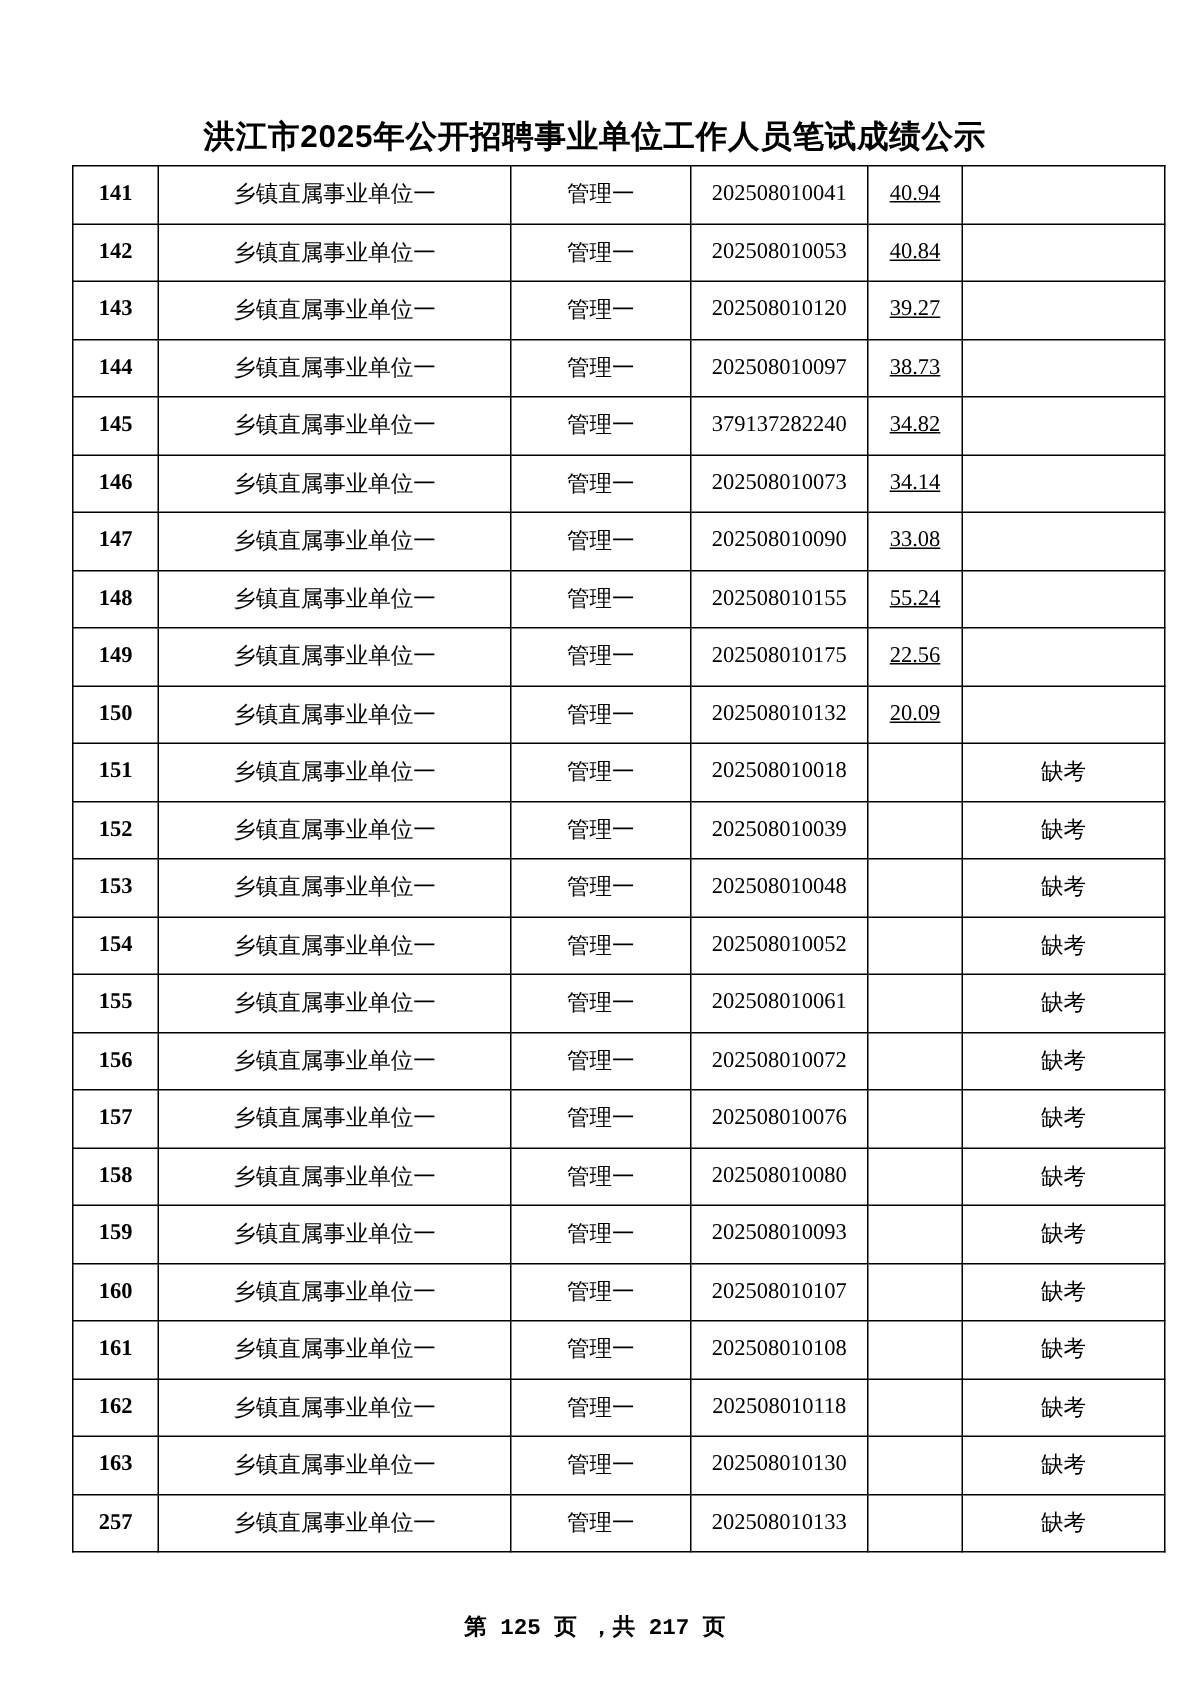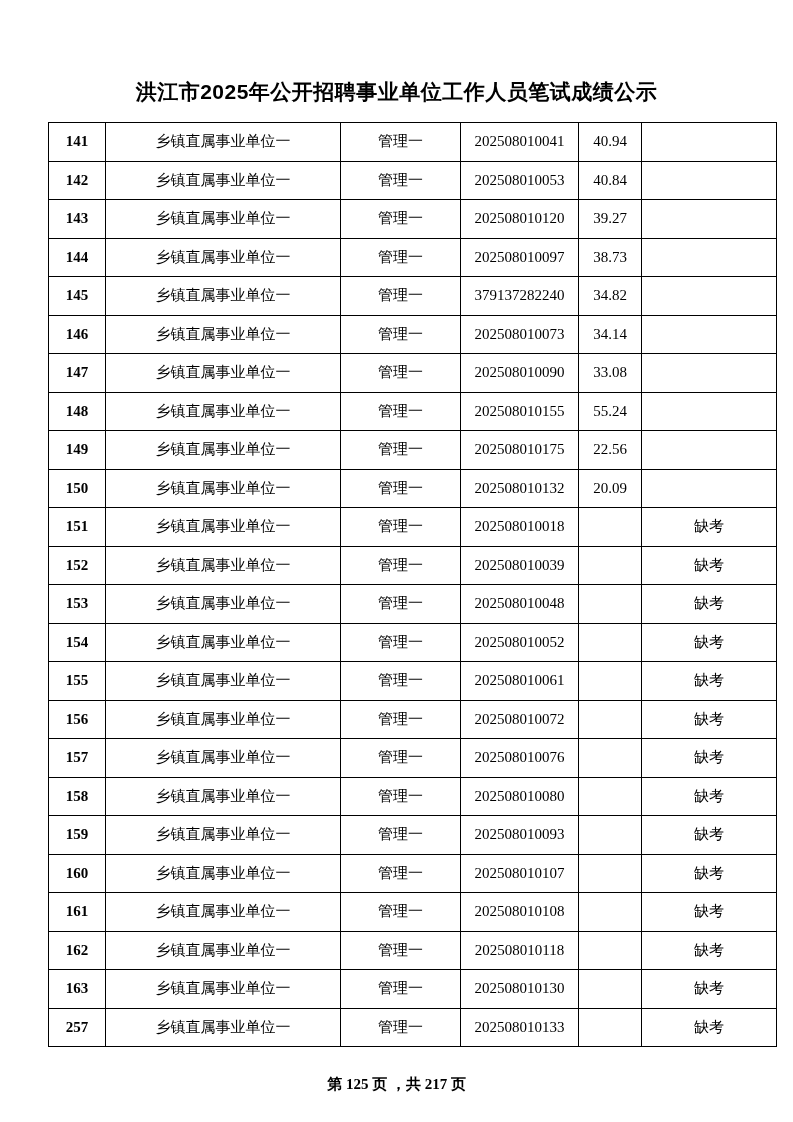--- a/index.html
+++ b/index.html
@@ -30,21 +30,21 @@
     font-size: 21px;
     letter-spacing: 0.5px;
     margin: 0;
     padding-top: 78px;
     padding-bottom: 0;
     line-height: 1.3;
   }
   .table-wrap {
     position: absolute;
     left: 48px;
-    top: 122px;
+    top: 110px;
     width: 698px;
   }
   table.score-table {
     border-collapse: collapse;
     width: 698px;
     table-layout: fixed;
   }
   table.score-table td {
     border: 1px solid #000000;
     height: 37.5px;
@@ -71,32 +71,33 @@
   td.col-ticket {
     width: 113px;
     font-size: 14.5px;
     font-family: "Liberation Serif", "DejaVu Serif", serif;
   }
   td.col-score {
     width: 58px;
     text-align: left;
     padding-left: 6px;
     font-size: 14.5px;
+    text-decoration: underline;
   }
   td.col-note {
     width: 130px;
     font-size: 15px;
   }
   .footer {
     position: absolute;
     left: 0;
     right: 0;
     top: 1075px;
     text-align: center;
-    font-family: Liberation Serif, serif;
+    font-family: Liberation Mono, monospace;
     font-weight: bold;
     font-size: 15px;
   }
 </style>
 </head>
 <body>
 
 <div class="page">
 
   <h1 class="doc-title">洪江市2025年公开招聘事业单位工作人员笔试成绩公示</h1>

